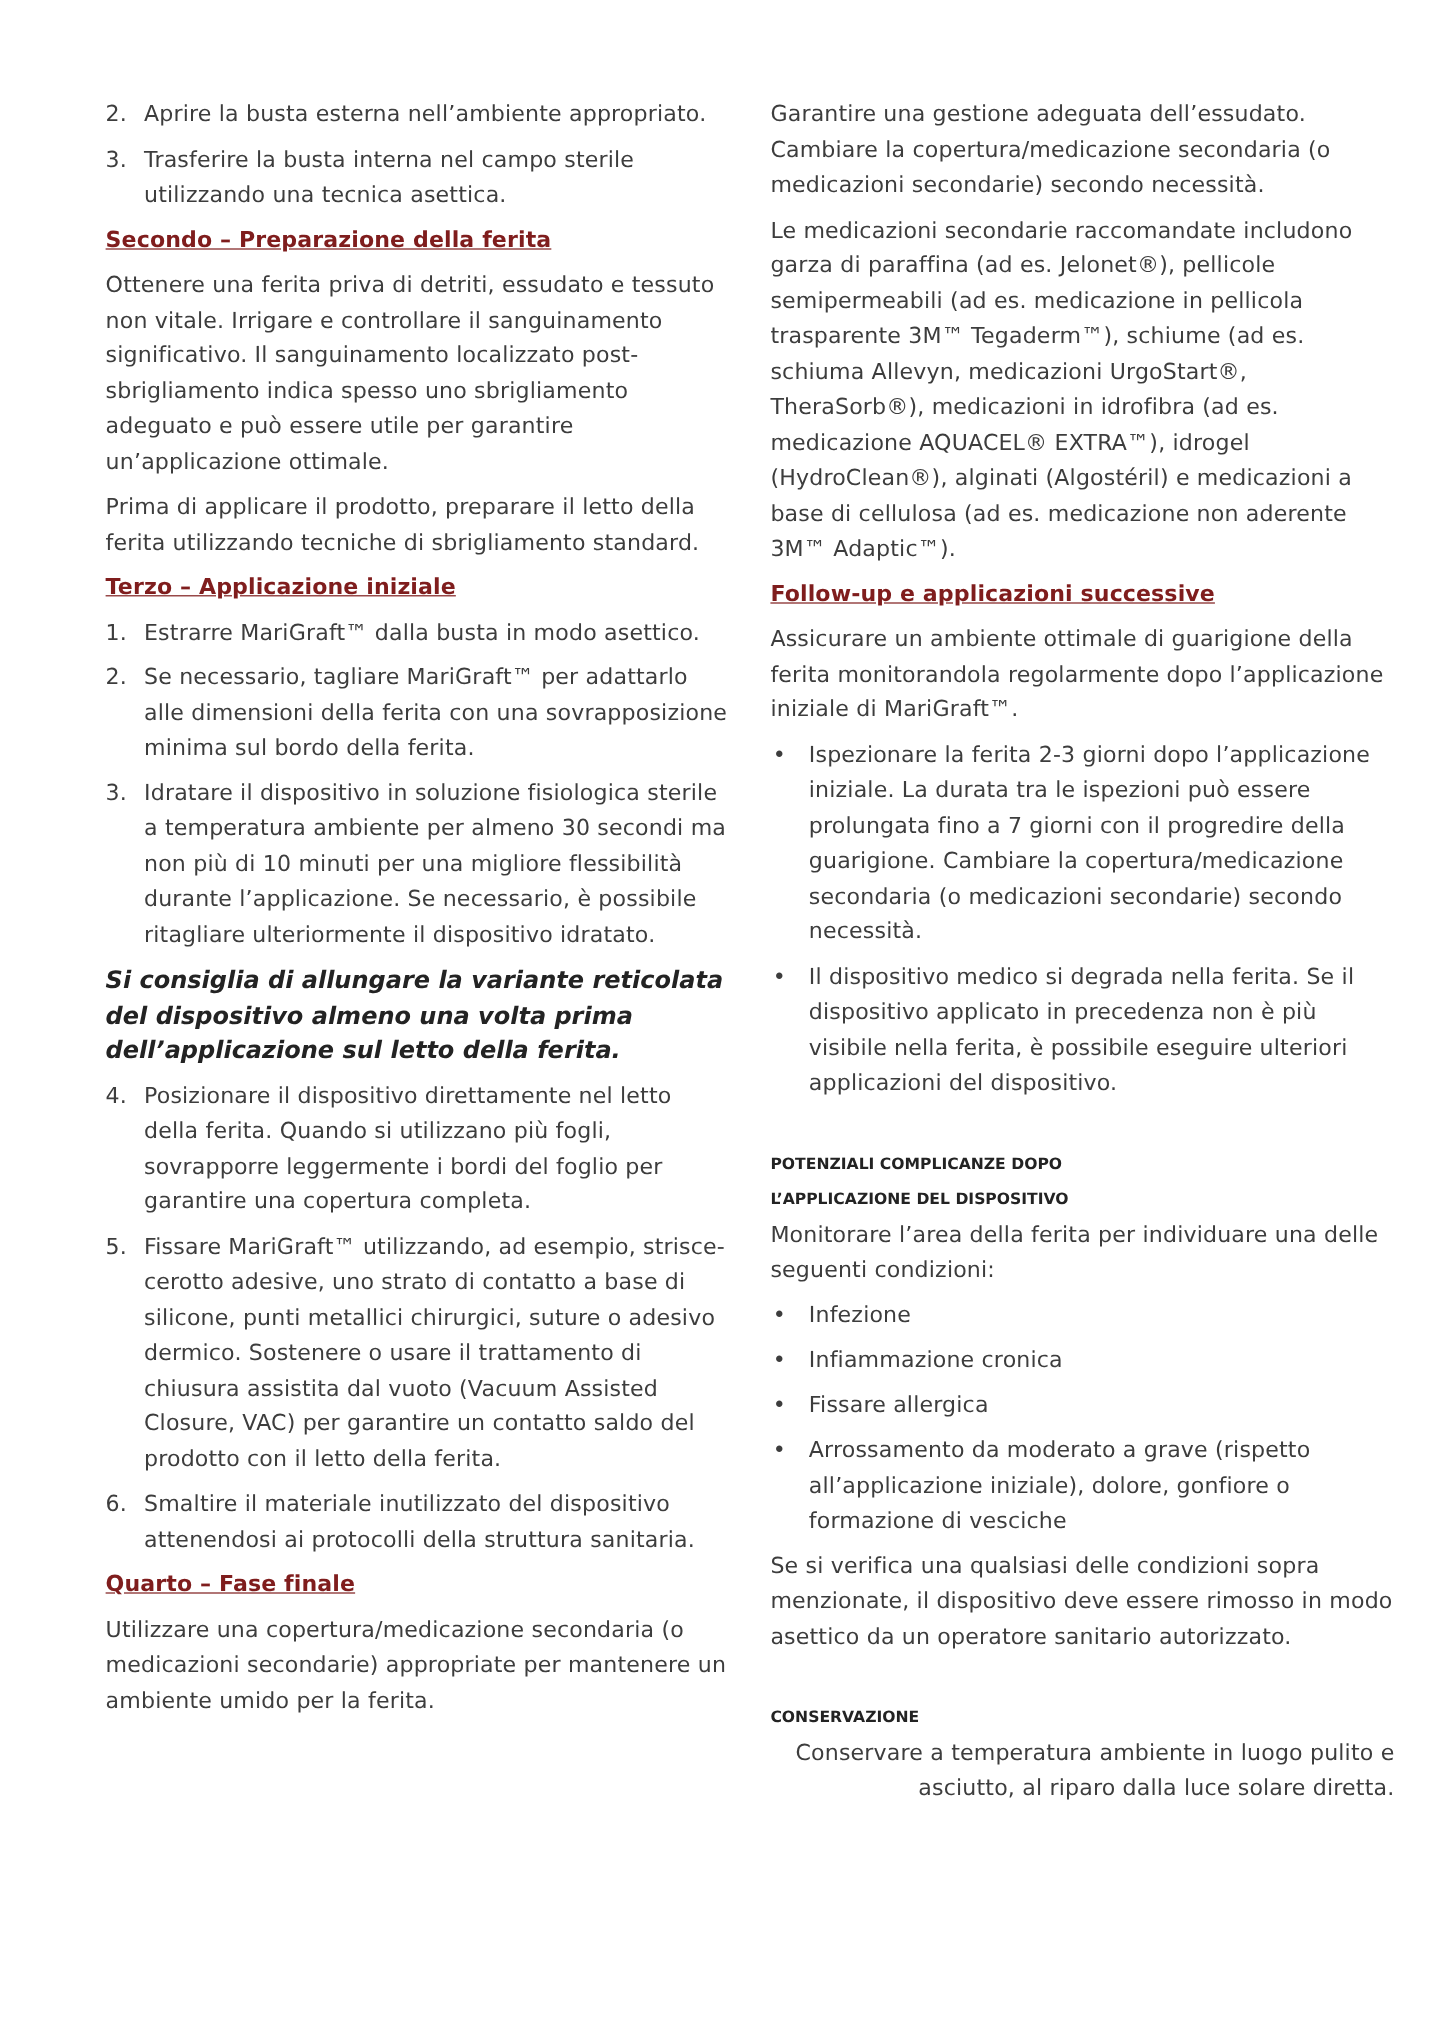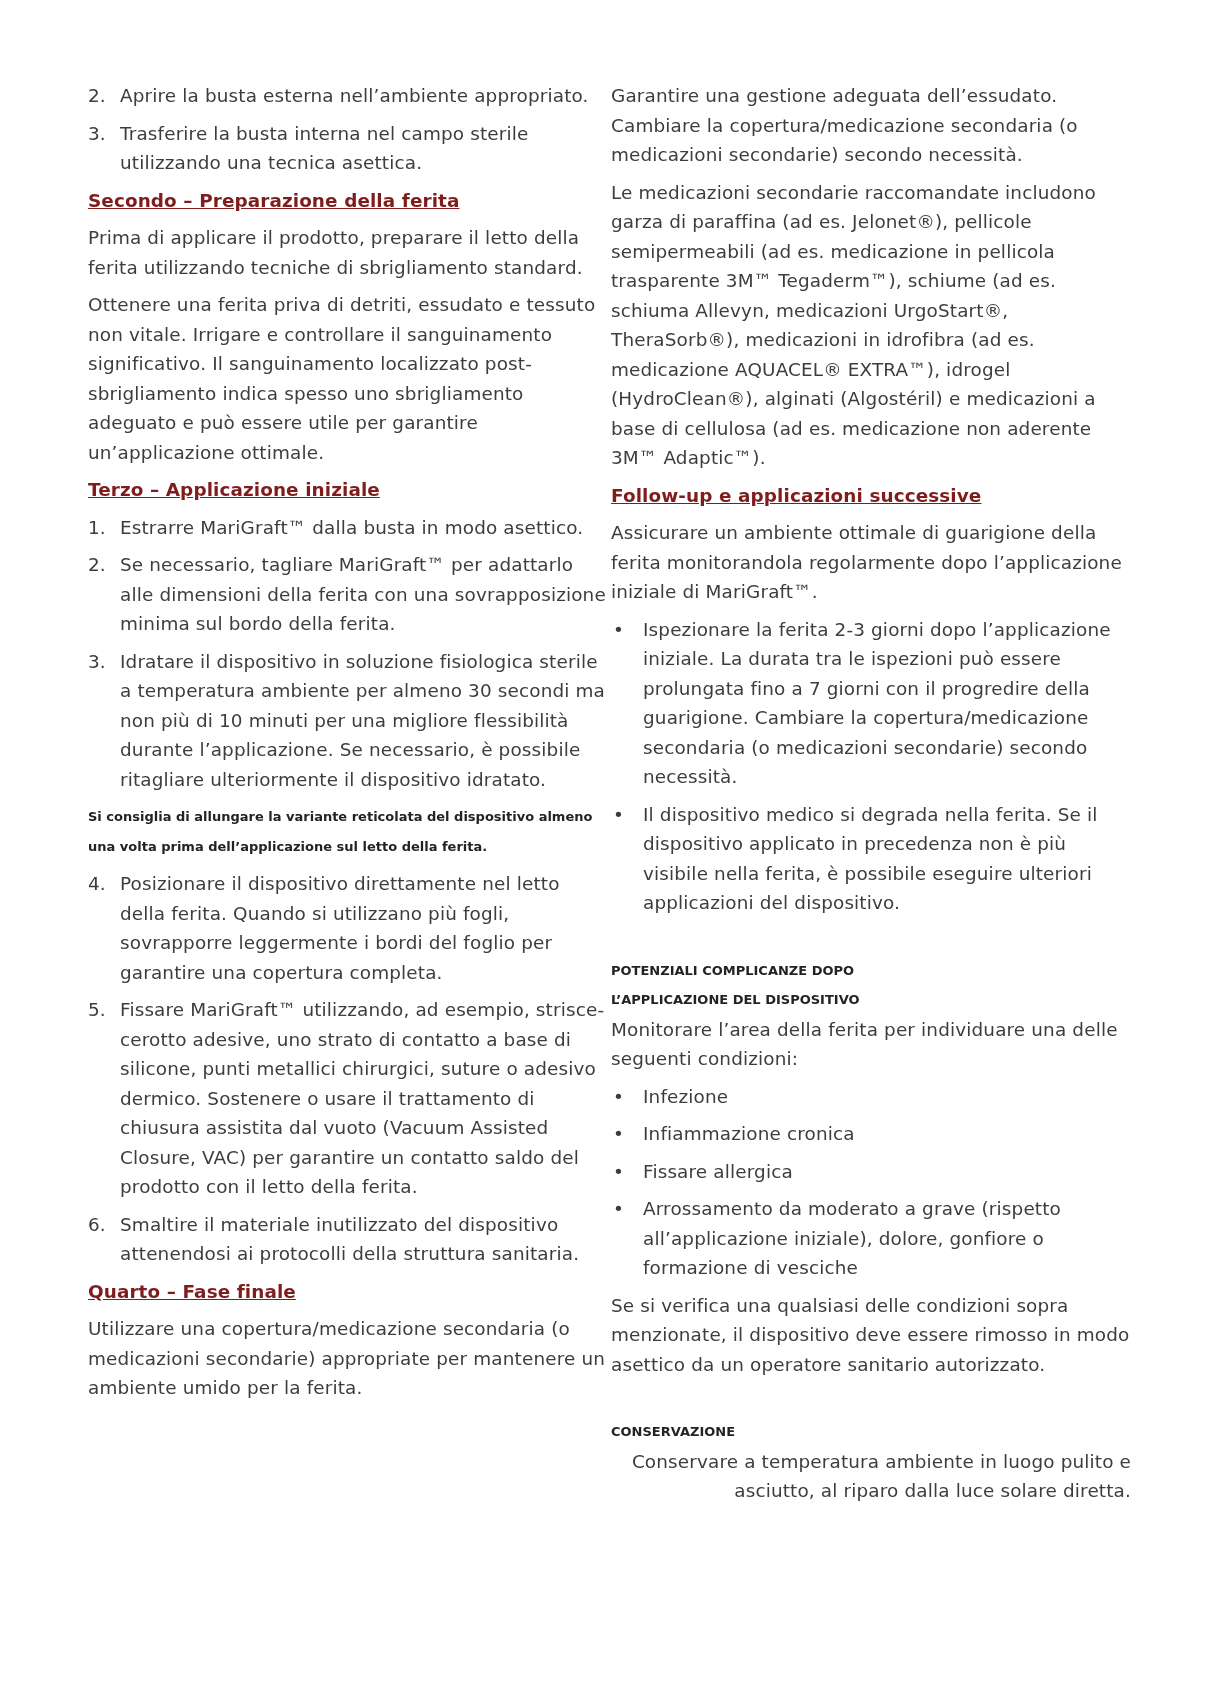--- a/index.html
+++ b/index.html
@@ -3,65 +3,65 @@
 <meta charset="utf-8">
 <style>
   html, body { margin: 0; padding: 0; background: #ffffff; }
   body {
     width: 1213px; height: 1701px; position: relative; overflow: hidden;
     font-family: "DejaVu Sans", sans-serif;
     color: #3c3c3c;
   }
   .col { position: absolute; top: 81px; }
   .col-left { left: 88px; width: 520px; }
-  .col-right { left: 611px; width: 520px; }
+  .col-right { left: 642px; width: 520px; }
   p, .li, h3, h2 { margin: 0; }
   p, .li {
     font-size: 18.4px; line-height: 29.5px; letter-spacing: 0.15px;
     color: #3d3d3d;
   }
   p { margin-bottom: 8px; }
   .ol .li, .ul .li { position: relative; padding-left: 32px; margin-bottom: 8px; }
   .ol .li .num, .ul .li .bullet {
     position: absolute; left: 0; top: 0;
   }
   .ul .li .bullet { left: 2px; }
   h3 {
     font-size: 18.4px; line-height: 29.5px; font-weight: bold;
     color: #7f1d1d; margin-bottom: 8px; letter-spacing: 0.1px; text-decoration: underline;
   }
   h2 {
     font-size: 13px; line-height: 29.5px; font-weight: bold;
     color: #232323; letter-spacing: 0;
   }
   .note {
-    font-weight: bold; color: #232323;
-    font-size: 13px; line-height: 29.5px; margin-bottom: 8px;
+    font-style: italic; font-weight: bold; color: #232323;
+    font-size: 20px; line-height: 29.5px; margin-bottom: 8px;
   }
   .gap-lg { height: 30px; }
   .tight { margin-bottom: 0; text-align: right; }
 </style>
 </head>
 <body>
 
 <div class="col col-left">
   <div class="ol">
     <div class="li">
       <span class="num">2.</span>
       <span>Aprire la busta esterna nell’ambiente appropriato.</span>
     </div>
     <div class="li">
       <span class="num">3.</span>
       <span>Trasferire la busta interna nel campo sterile utilizzando una tecnica asettica.</span>
     </div>
   </div>
 
   <h3>Secondo – Preparazione della ferita</h3>
+  <p>Ottenere una ferita priva di detriti, essudato e tessuto non vitale. Irrigare e controllare il sanguinamento significativo. Il sanguinamento localizzato post-sbrigliamento indica spesso uno sbrigliamento adeguato e può essere utile per garantire un’applicazione ottimale.</p>
   <p>Prima di applicare il prodotto, preparare il letto della ferita utilizzando tecniche di sbrigliamento standard.</p>
-  <p>Ottenere una ferita priva di detriti, essudato e tessuto non vitale. Irrigare e controllare il sanguinamento significativo. Il sanguinamento localizzato post-sbrigliamento indica spesso uno sbrigliamento adeguato e può essere utile per garantire un’applicazione ottimale.</p>
 
   <h3>Terzo – Applicazione iniziale</h3>
   <div class="ol">
     <div class="li">
       <span class="num">1.</span>
       <span>Estrarre MariGraft™ dalla busta in modo asettico.</span>
     </div>
     <div class="li">
       <span class="num">2.</span>
       <span>Se necessario, tagliare MariGraft™ per adattarlo alle dimensioni della ferita con una sovrapposizione minima sul bordo della ferita.</span>

